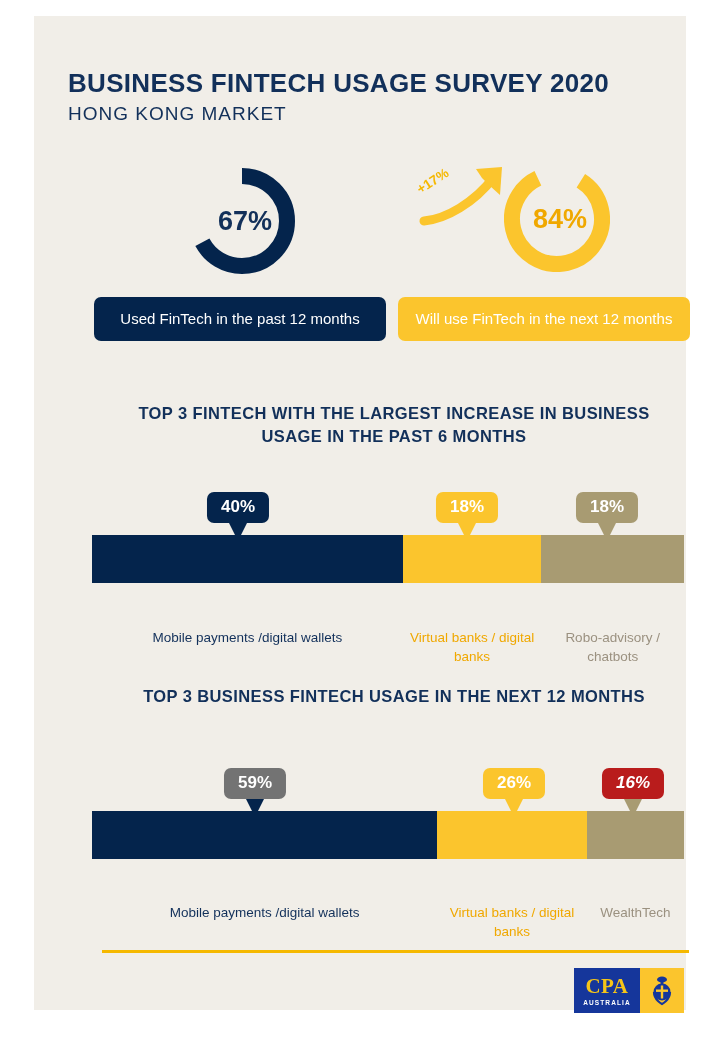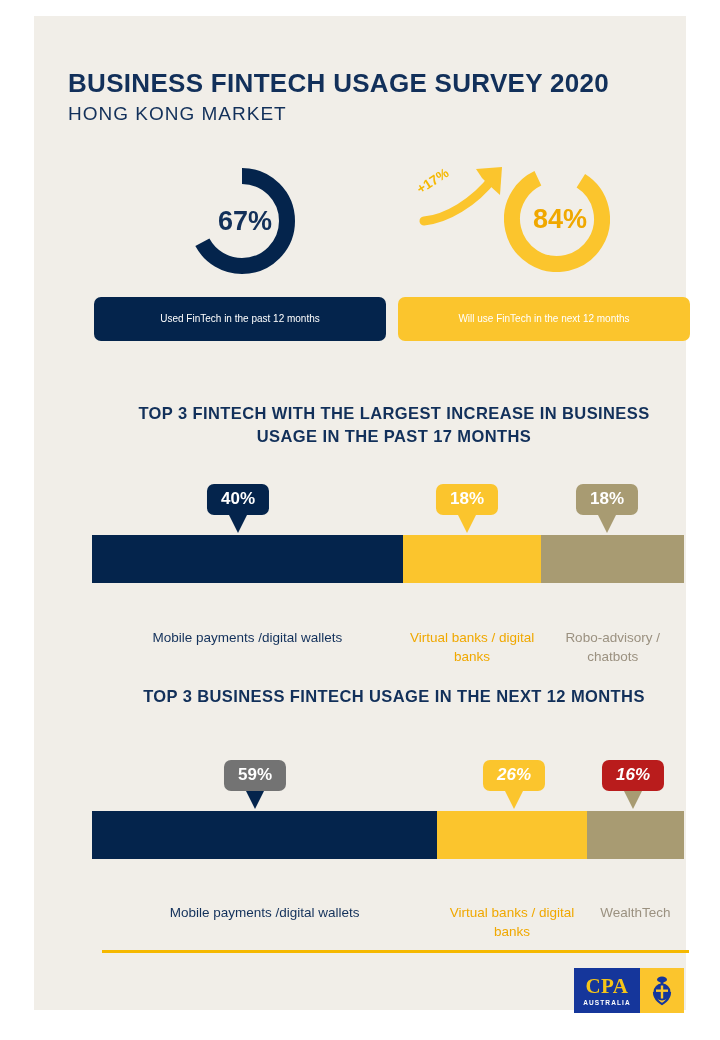--- a/index.html
+++ b/index.html
@@ -82,21 +82,21 @@
 
   
   .pill {
     position: absolute;
     border-radius: 7px;
     display: flex;
     align-items: center;
     justify-content: center;
     text-align: center;
     color: #ffffff;
-    font-size: 10px;
+    font-size: 15px;
     line-height: 1.32;
     padding: 4px 12px;
     box-sizing: border-box;
   }
   .pill-navy {
     left: 60px; top: 281px;
     width: 292px; height: 44px;
     background: #04244C;
   }
   .pill-gold {
@@ -146,20 +146,21 @@
     line-height: 1.38;
     padding: 0 4px;
     box-sizing: border-box;
     margin-top: 36px;
   }
 
   
   .callout {
     position: absolute;
     transform: translateX(-50%);
+    margin-top: 8px;
   }
   .callout-box {
     border-radius: 7px;
     padding: 5px 14px 6px 14px;
     color: #ffffff;
     font-size: 17px;
     font-weight: bold;
     text-align: center;
     line-height: 1.2;
   }
@@ -248,21 +249,21 @@
   <div class="donut-wrap donut-gold">
     <svg width="106" height="106" viewBox="0 0 106 106">
       <circle cx="53" cy="53" r="45" fill="none" stroke="#FBC52D" stroke-width="16" stroke-linecap="butt" stroke-dasharray="237.5 45.2" transform="rotate(-58 53 53)"></circle>
     </svg>
     <div class="donut-pct">84%</div>
   </div>
 
   <div class="pill pill-navy">Used FinTech in the past 12 months</div>
   <div class="pill pill-gold">Will use FinTech in the next  12 months</div>
 
-  <div class="section-head head-1">TOP 3 FINTECH  WITH  THE  LARGEST  INCREASE  IN BUSINESS  USAGE  IN  THE PAST 17 MONTHS</div>
+  <div class="section-head head-1">TOP 3 FINTECH  WITH  THE  LARGEST  INCREASE  IN BUSINESS  USAGE  IN  THE PAST 6 MONTHS</div>
 
   <div class="callout" style="left:204px; top:468px;">
     <div class="callout-box" style="background:#04244C;">40%</div>
     <div class="callout-tail" style="border-top:18px solid #04244C;"></div>
   </div>
   <div class="callout" style="left:433px; top:468px;">
     <div class="callout-box" style="background:#FBC52D;">18%</div>
     <div class="callout-tail" style="border-top:18px solid #FBC52D;"></div>
   </div>
   <div class="callout" style="left:573px; top:468px;">
@@ -281,21 +282,21 @@
     <div class="seg-label" style="width:23.4%; color:#F0A800;">Virtual banks / digital banks</div>
     <div class="seg-label" style="width:24.1%; color:#9B9180;">Robo-advisory / chatbots</div>
   </div>
 
   <div class="section-head head-2">TOP 3 BUSINESS  FINTECH  USAGE  IN  THE NEXT 12 MONTHS</div>
 
   <div class="callout" style="left:221px; top:744px;">
     <div class="callout-box" style="background:#737373;">59%</div>
     <div class="callout-tail" style="border-top:18px solid #04244C;"></div>
   </div>
-  <div class="callout" style="left:480px; top:744px;font-style:italic;">
+  <div class="callout" style="left:480px; top:744px;">
     <div class="callout-box" style="background:#FBC52D;">26%</div>
     <div class="callout-tail" style="border-top:18px solid #FBC52D;"></div>
   </div>
   <div class="callout" style="left:599px; top:744px;">
     <div class="callout-box" style="background:#b91c1c;font-style:italic;">16%</div>
     <div class="callout-tail" style="border-top:18px solid #A89B72;"></div>
   </div>
 
   <div class="bar bar-2">
     <div class="seg" style="width:58.3%; background:#04244C;"></div>

